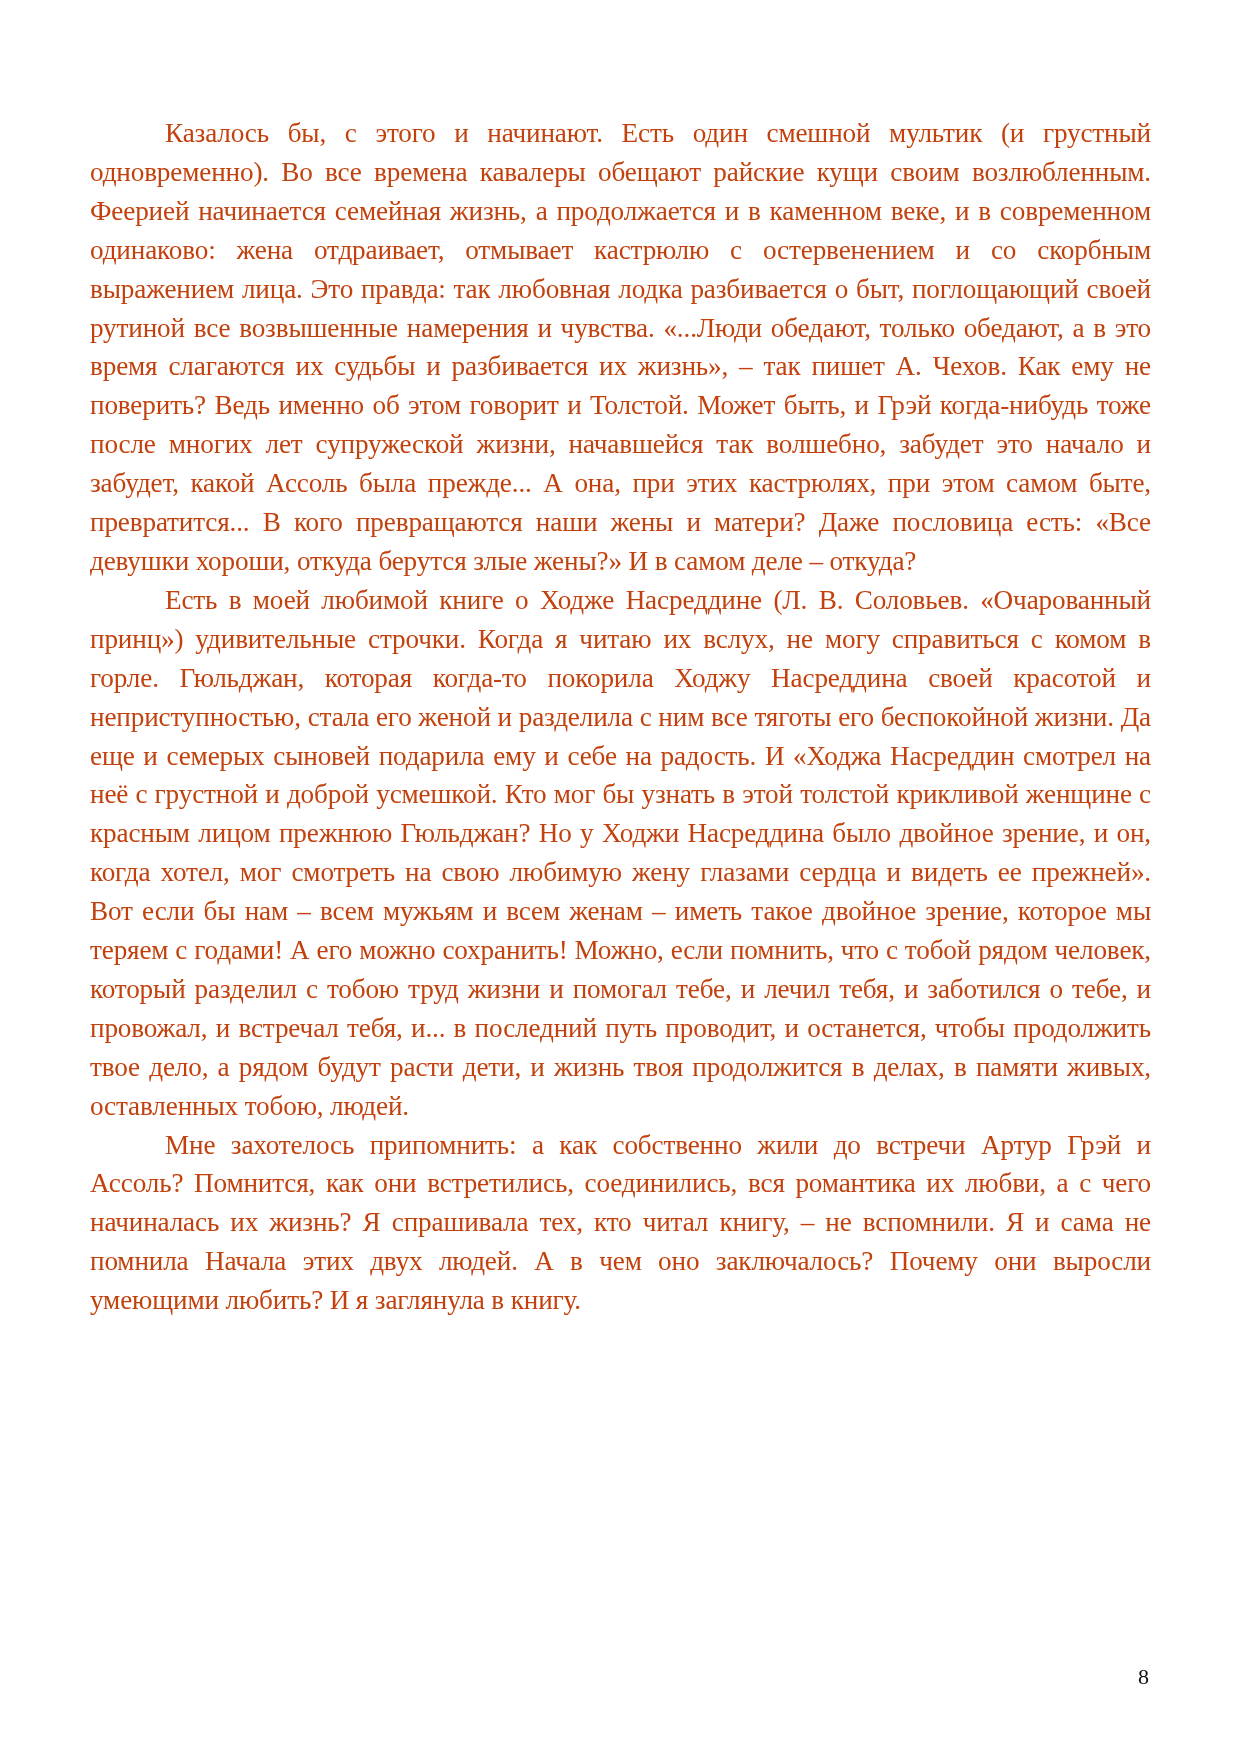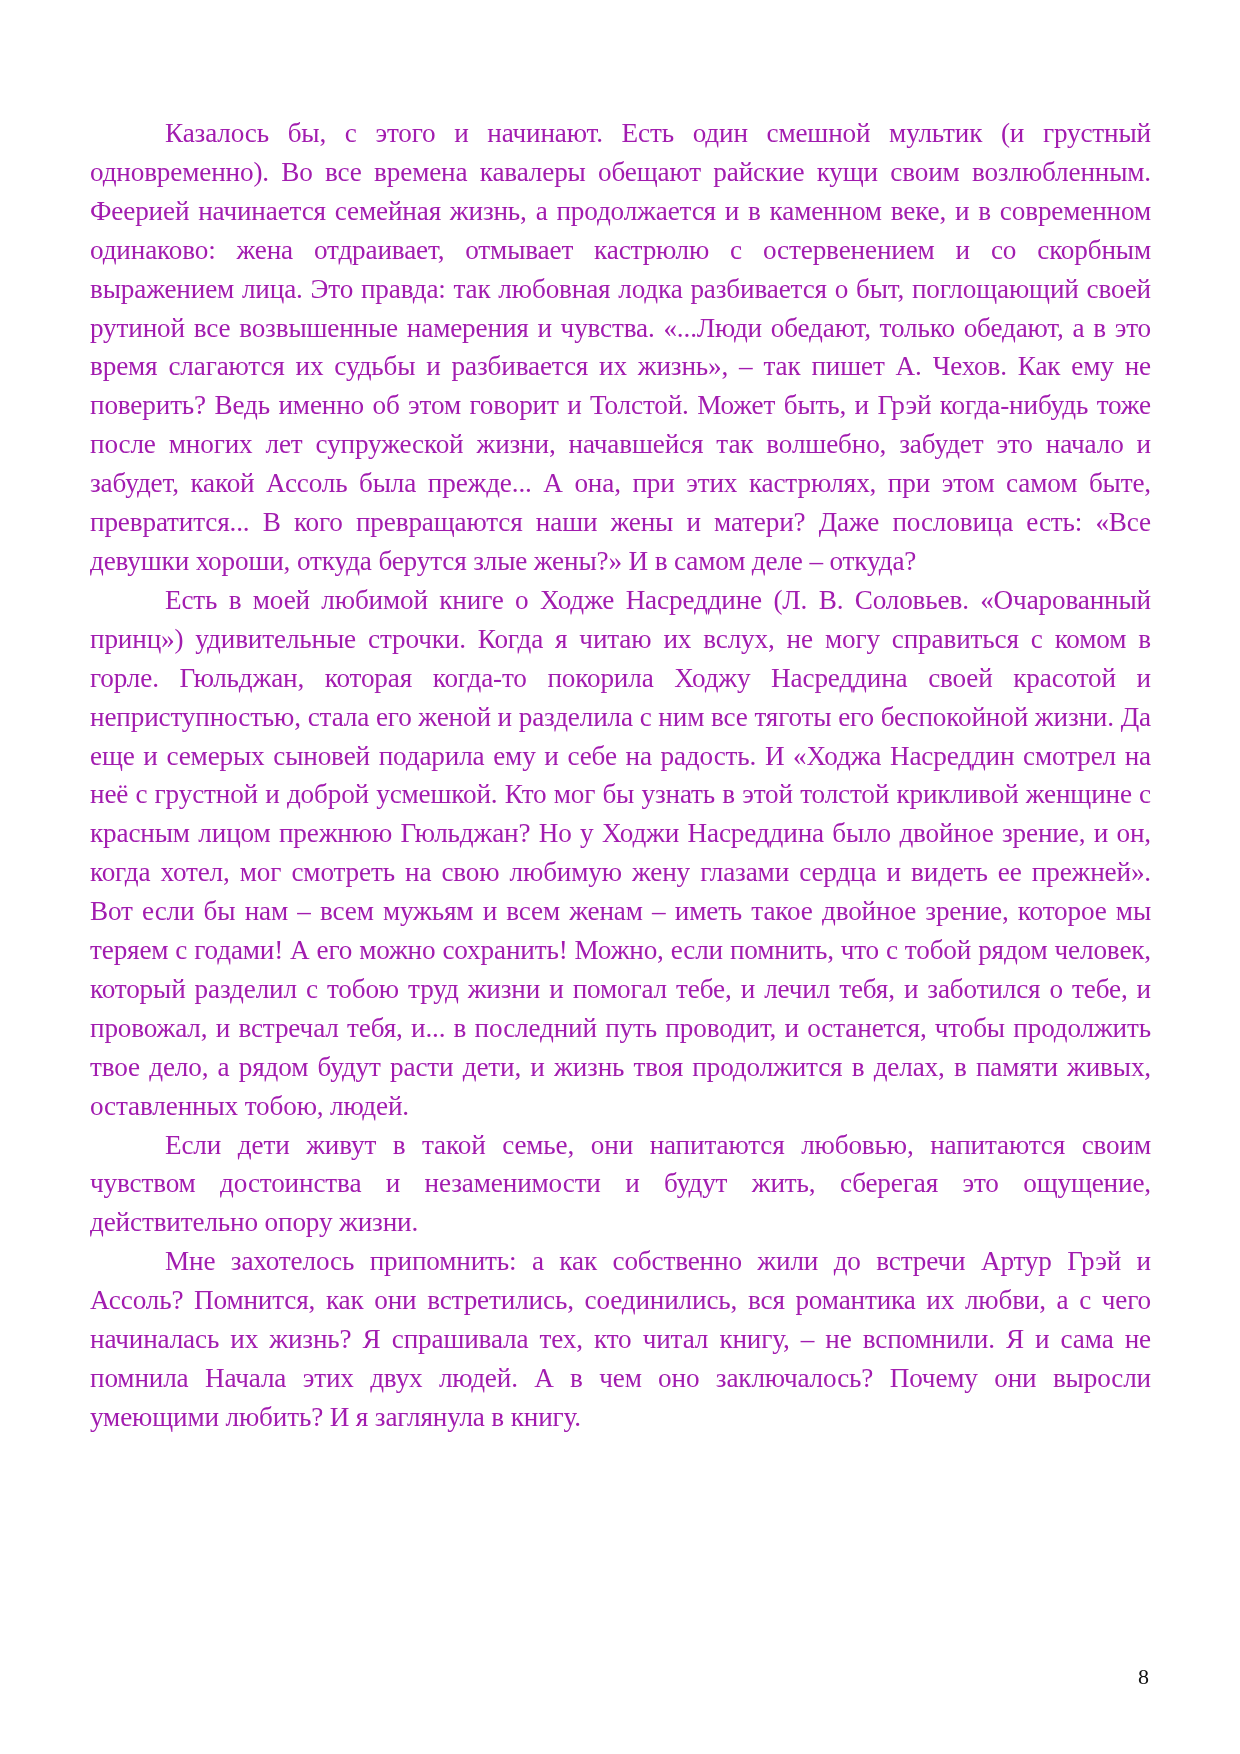--- a/index.html
+++ b/index.html
@@ -22,21 +22,21 @@
       background: #ffffff;
     }
     .body-text {
       position: absolute;
       left: 90px;
       top: 114px;
       width: 1061px;
       font-family: "Liberation Serif", "DejaVu Serif", serif;
       font-size: 27.2px;
       line-height: 38.9px;
-      color: #a21caf;
+      color: #c2410c;
       text-align: justify;
       letter-spacing: -0.15px;
     }
     .body-text p {
       margin: 0;
       text-indent: 75px;
       text-align: justify;
       hyphens: none;
     }
     .page-number {
@@ -49,17 +49,16 @@
       color: #111111;
     }
   </style>
 </head>
 <body>
 
 <div class="page">
   <div class="body-text">
     <p>Казалось бы, с этого и начинают. Есть один смешной мультик (и грустный одновременно). Во все времена кавалеры обещают райские кущи своим возлюбленным. Феерией начинается семейная жизнь, а продолжается и в каменном веке, и в современном одинаково: жена отдраивает, отмывает кастрюлю с остервенением и со скорбным выражением лица. Это правда: так любовная лодка разбивается о быт, поглощающий своей рутиной все возвышенные намерения и чувства. «...Люди обедают, только обедают, а в это время слагаются их судьбы и разбивается их жизнь», – так пишет А. Чехов. Как ему не поверить? Ведь именно об этом говорит и Толстой. Может быть, и Грэй когда-нибудь тоже после многих лет супружеской жизни, начавшейся так волшебно, забудет это начало и забудет, какой Ассоль была прежде... А она, при этих кастрюлях, при этом самом быте, превратится... В кого превращаются наши жены и матери? Даже пословица есть: «Все девушки хороши, откуда берутся злые жены?» И в самом деле – откуда?</p>
     <p>Есть в моей любимой книге о Ходже Насреддине (Л. В. Соловьев. «Очарованный принц») удивительные строчки. Когда я читаю их вслух, не могу справиться с комом в горле. Гюльджан, которая когда-то покорила Ходжу Насреддина своей красотой и неприступностью, стала его женой и разделила с ним все тяготы его беспокойной жизни. Да еще и семерых сыновей подарила ему и себе на радость. И «Ходжа Насреддин смотрел на неё с грустной и доброй усмешкой. Кто мог бы узнать в этой толстой крикливой женщине с красным лицом прежнюю Гюльджан? Но у Ходжи Насреддина было двойное зрение, и он, когда хотел, мог смотреть на свою любимую жену глазами сердца и видеть ее прежней». Вот если бы нам – всем мужьям и всем женам – иметь такое двойное зрение, которое мы теряем с годами! А его можно сохранить! Можно, если помнить, что с тобой рядом человек, который разделил с тобою труд жизни и помогал тебе, и лечил тебя, и заботился о тебе, и провожал, и встречал тебя, и... в последний путь проводит, и останется, чтобы продолжить твое дело, а рядом будут расти дети, и жизнь твоя продолжится в делах, в памяти живых, оставленных тобою, людей.</p>
-    <p>Если дети живут в такой семье, они напитаются любовью, напитаются своим чувством достоинства и незаменимости и будут жить, сберегая это ощущение, действительно опору жизни.</p>
     <p>Мне захотелось припомнить: а как собственно жили до встречи Артур Грэй и Ассоль? Помнится, как они встретились, соединились, вся романтика их любви, а с чего начиналась их жизнь? Я спрашивала тех, кто читал книгу, – не вспомнили. Я и сама не помнила Начала этих двух людей. А в чем оно заключалось? Почему они выросли умеющими любить? И я заглянула в книгу.</p>
   </div>
   <div class="page-number">8</div>
 </div>
 
 </body></html>

